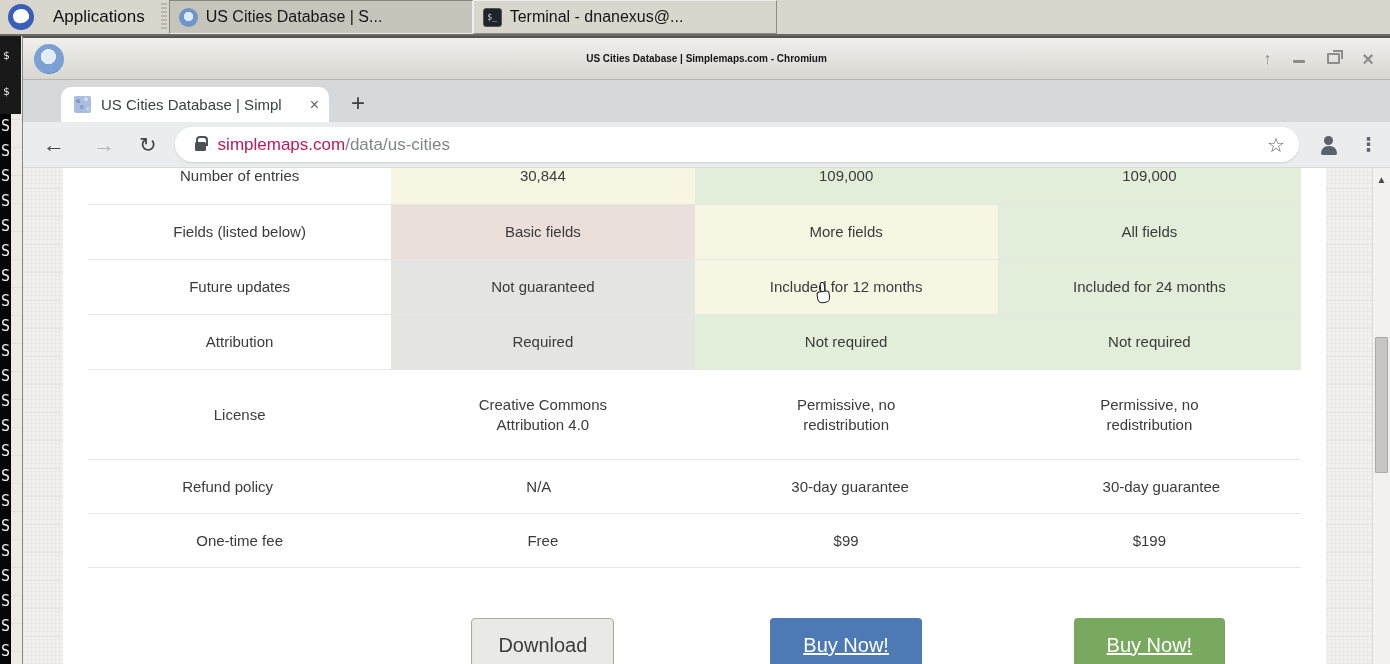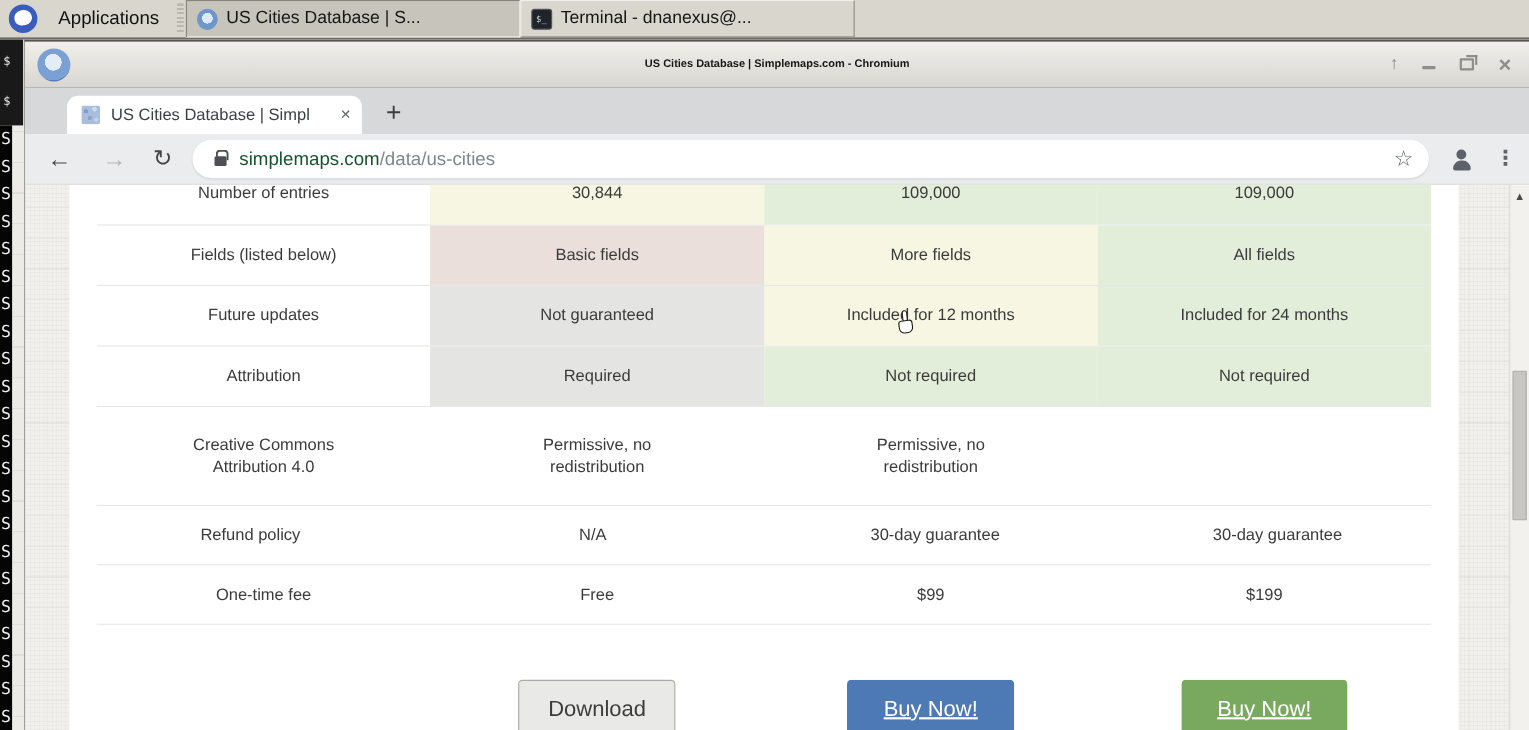--- a/index.html
+++ b/index.html
@@ -78,21 +78,21 @@
              border-bottom:1px solid #dadbd6; }
   .nav-ic { font-size:22px; color:#444746; }
   .ic-back { margin-left:20px; }
   .ic-fwd  { margin-left:28px; color:#b4b7ba; }
   .ic-reload { margin-left:24px; font-size:21px; }
   .urlpill { flex:1; height:35px; margin:0 14px 0 18px; background:#fff; border-radius:18px;
              box-shadow:0 1px 2px rgba(0,0,0,.12); display:flex; align-items:center; padding:0 14px 0 16px; }
   .lock { width:11px; height:9px; background:#4d5156; border-radius:1.5px; position:relative; margin:4px 12px 0 4px; }
   .lock::before { content:""; position:absolute; left:1.5px; top:-6px; width:8px; height:8px;
              border:2px solid #4d5156; border-radius:4px 4px 0 0; border-bottom:none; }
-  .url-domain { font-size:17px; color:#14532d;text-align:right; }
+  .url-domain { font-size:17px; color:#be185d;text-align:right; }
   .url-path { font-size:17px; color:#80868b; }
   .star { margin-left:auto; font-size:20px; color:#5f6368; }
   .person { width:20px; height:18px; position:relative; margin:0 20px 0 6px; }
   .person::before { content:""; position:absolute; left:5px; top:0; width:9px; height:9px;
              border-radius:50%; background:#5c626b; }
   .person::after { content:""; position:absolute; left:2px; top:10px; width:16px; height:9px;
              border-radius:8px 8px 2px 2px; background:#5c626b; }
   .dots { font-size:19px; color:#5f6368; margin-right:12px; font-weight:bold; }
 
   
@@ -234,20 +234,21 @@
     <div class="tcell" style="background: rgb(247, 246, 226);">Included for 12 months</div>
     <div class="tcell" style="background: rgb(226, 237, 218);">Included for 24 months</div>
   </div>
               <div class="trow" style="height: 55px;">
     <div class="tlabel">Attribution</div>
     <div class="tcell" style="background: rgb(228, 228, 226);">Required</div>
     <div class="tcell" style="background: rgb(226, 237, 218);">Not required</div>
     <div class="tcell" style="background: rgb(226, 237, 218);">Not required</div>
   </div>
               <div class="trow" style="height: 90px;">
+    <div class="tlabel">License</div>
     <div class="tcell">Creative Commons
 Attribution 4.0</div>
     <div class="tcell">Permissive, no
 redistribution</div>
     <div class="tcell">Permissive, no
 redistribution</div>
   </div>
               <div class="trow" style="height: 54px; gap: 32px;">
     <div class="tlabel">Refund policy</div>
     <div class="tcell">N/A</div>

